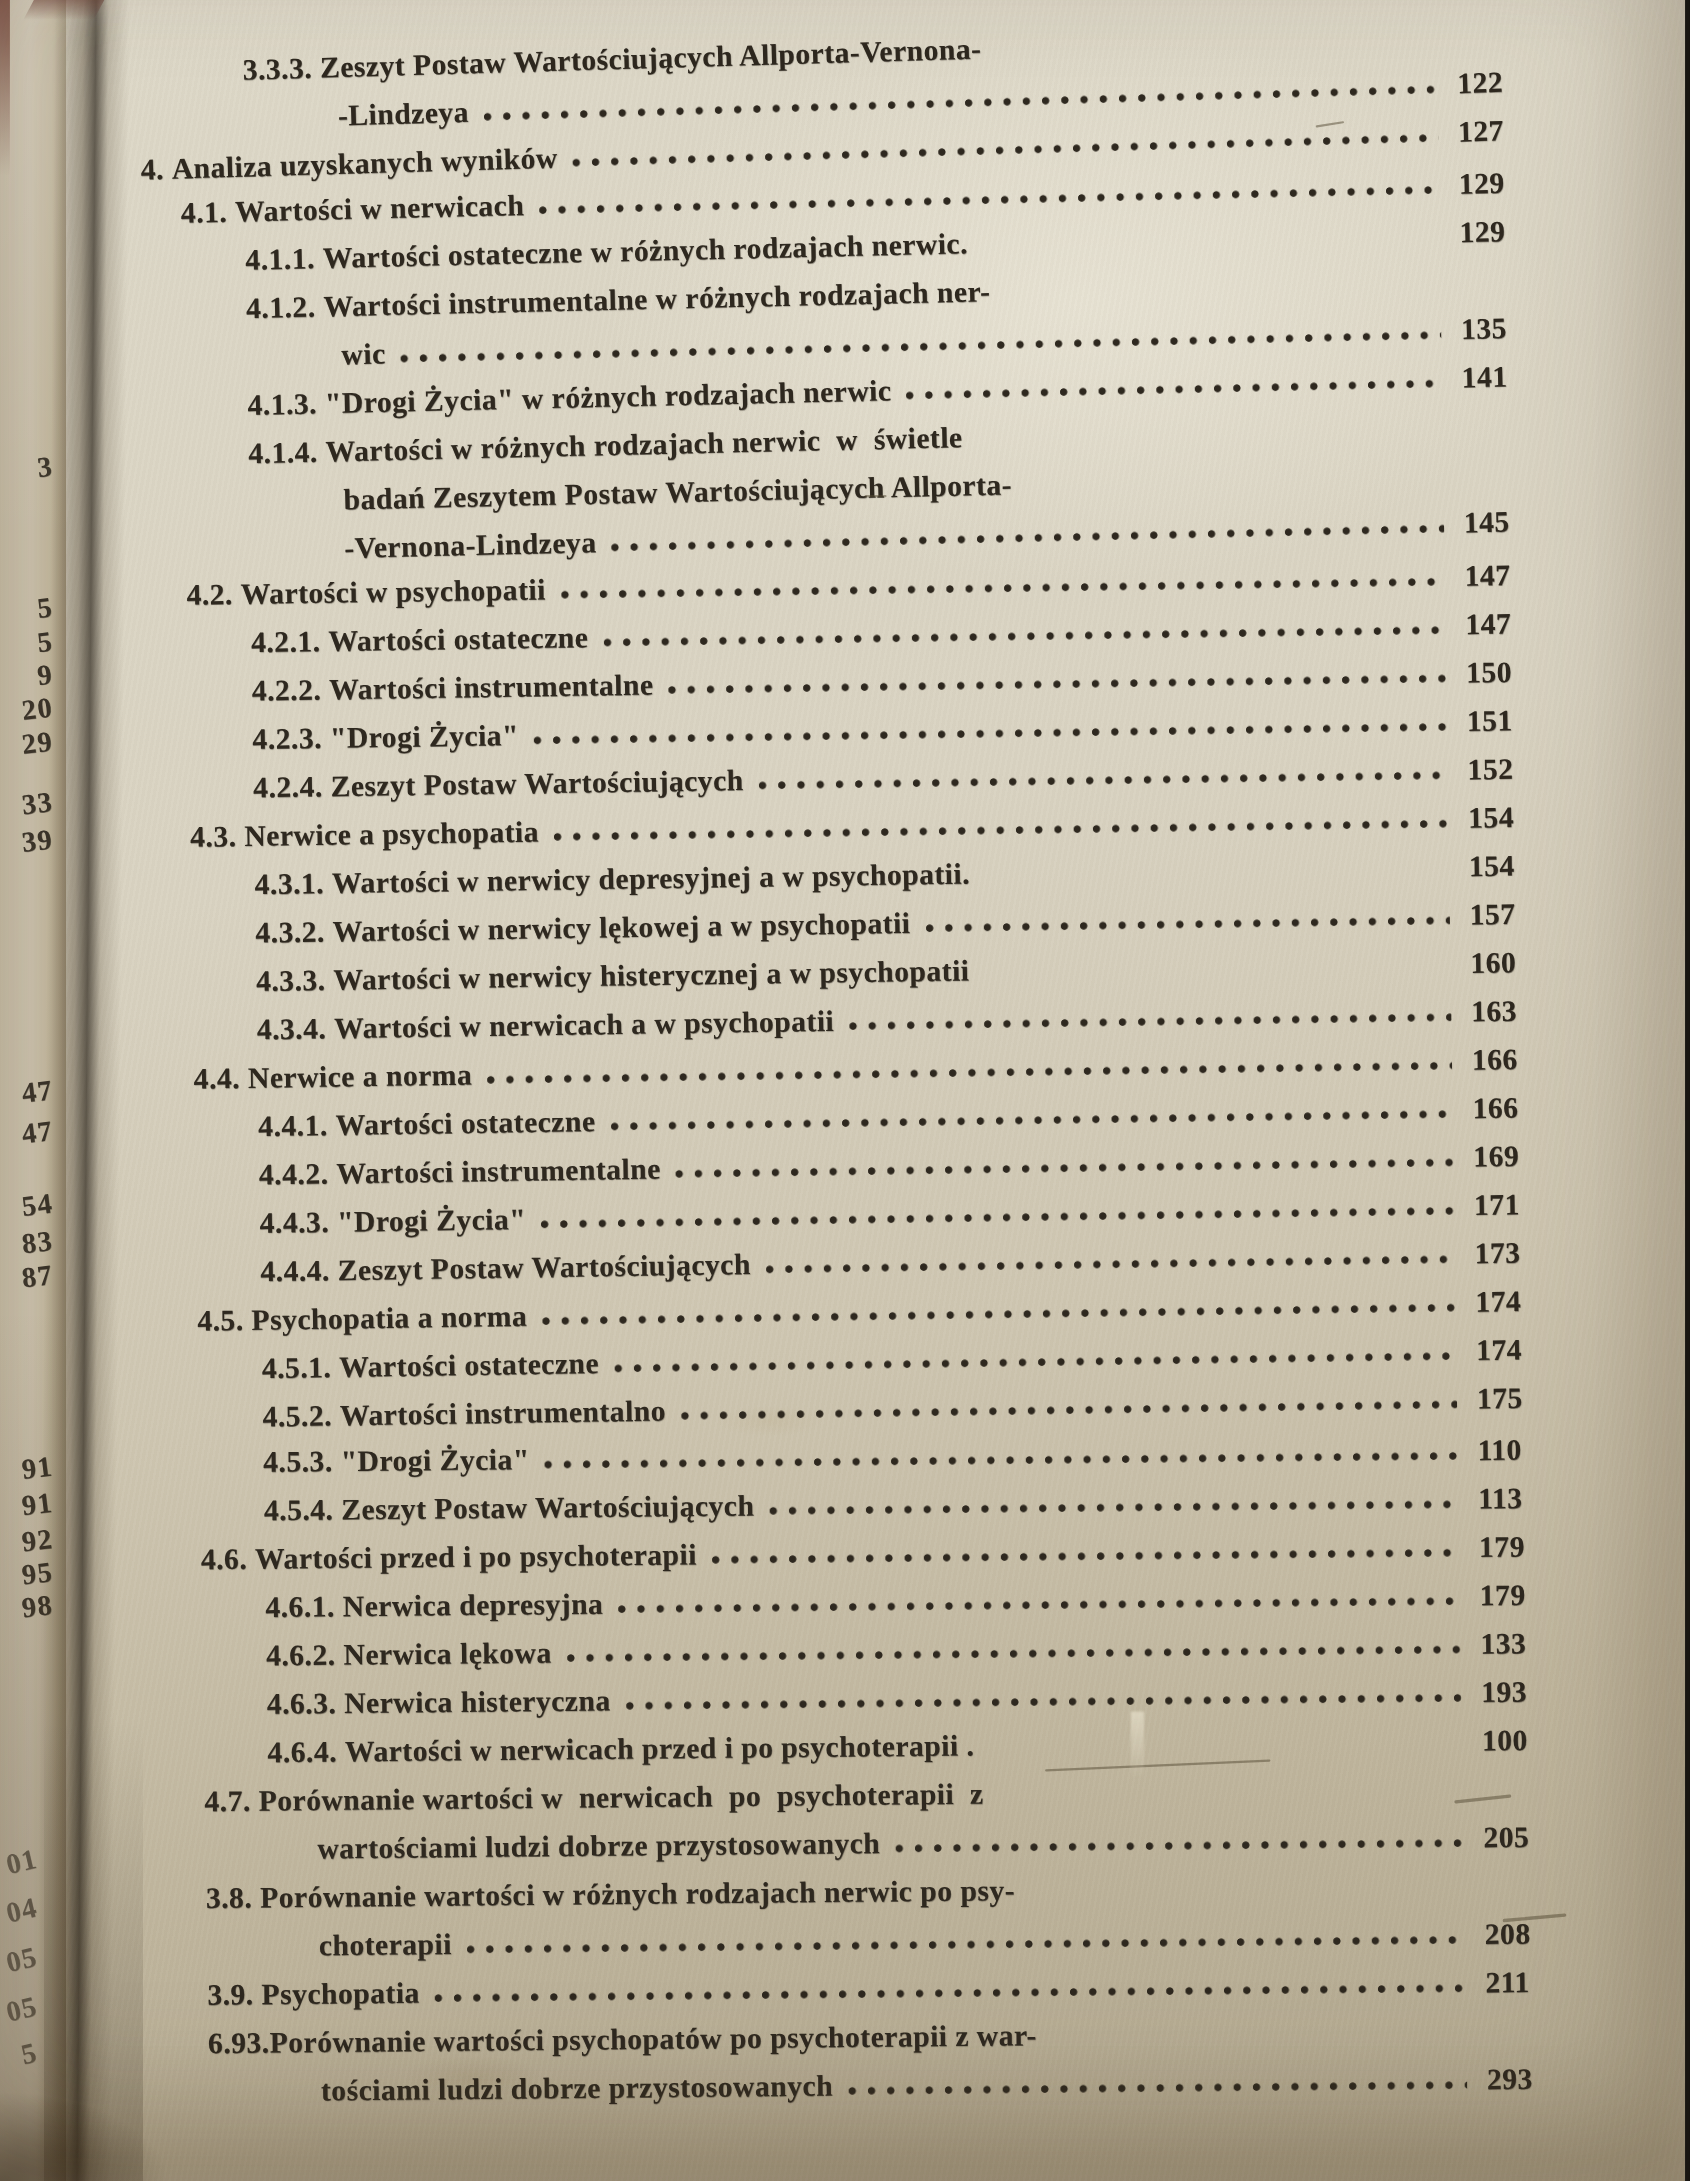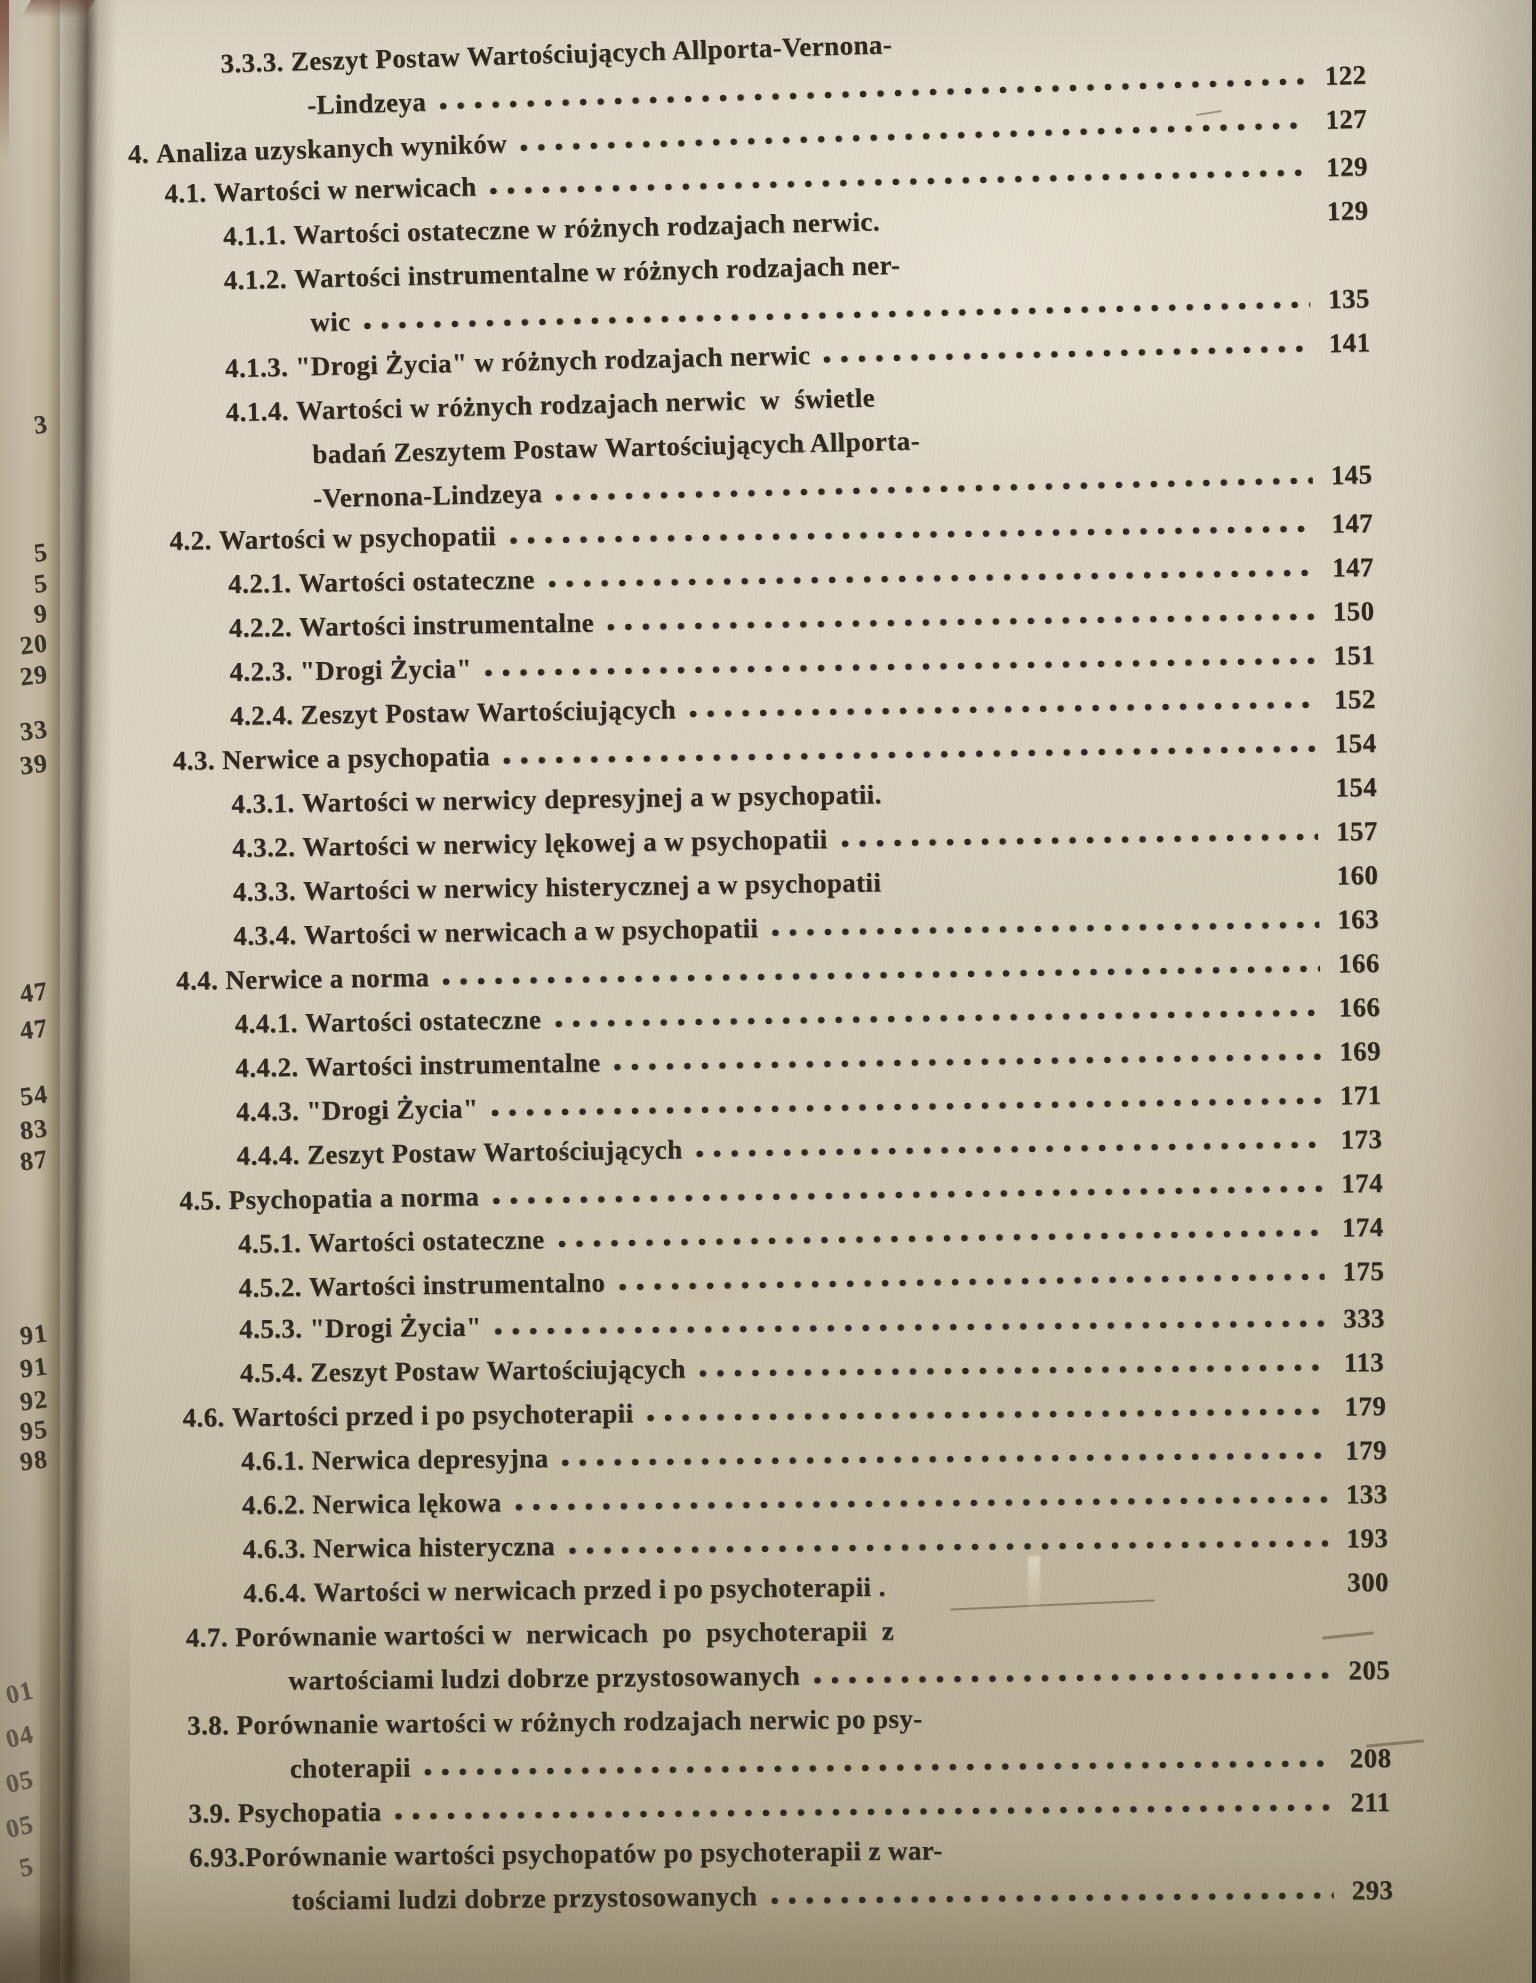--- a/index.html
+++ b/index.html
@@ -278,21 +278,21 @@
       <div class="row l2">
     <span class="pre">4.5.2. </span>
     <span class="txt">Wartości instrumentalno</span>
     <span class="dots"></span>
     <span class="page">175</span>
   </div>
       <div class="row l2">
     <span class="pre">4.5.3. </span>
     <span class="txt">"Drogi Życia"</span>
     <span class="dots"></span>
-    <span class="page">333</span>
+    <span class="page">110</span>
   </div>
       <div class="row l2">
     <span class="pre">4.5.4. </span>
     <span class="txt">Zeszyt Postaw Wartościujących</span>
     <span class="dots"></span>
     <span class="page">113</span>
   </div>
       <div class="row l1">
     <span class="pre">4.6. </span>
     <span class="txt">Wartości przed i po psychoterapii</span>
@@ -314,21 +314,21 @@
       <div class="row l2">
     <span class="pre">4.6.3. </span>
     <span class="txt">Nerwica histeryczna</span>
     <span class="dots"></span>
     <span class="page">193</span>
   </div>
       <div class="row l2">
     <span class="pre">4.6.4. </span>
     <span class="txt">Wartości w nerwicach przed i po psychoterapii .</span>
     <span class="spacer"></span>
-    <span class="page">300</span>
+    <span class="page">100</span>
   </div>
       <div class="row l1">
     <span class="pre">4.7. </span>
     <span class="txt">Porównanie wartości w  nerwicach  po  psychoterapii  z</span>
     <span class="spacer"></span>
     <span class="page"></span>
   </div>
       <div class="row c1">
     <span class="pre"></span>
     <span class="txt">wartościami ludzi dobrze przystosowanych</span>

